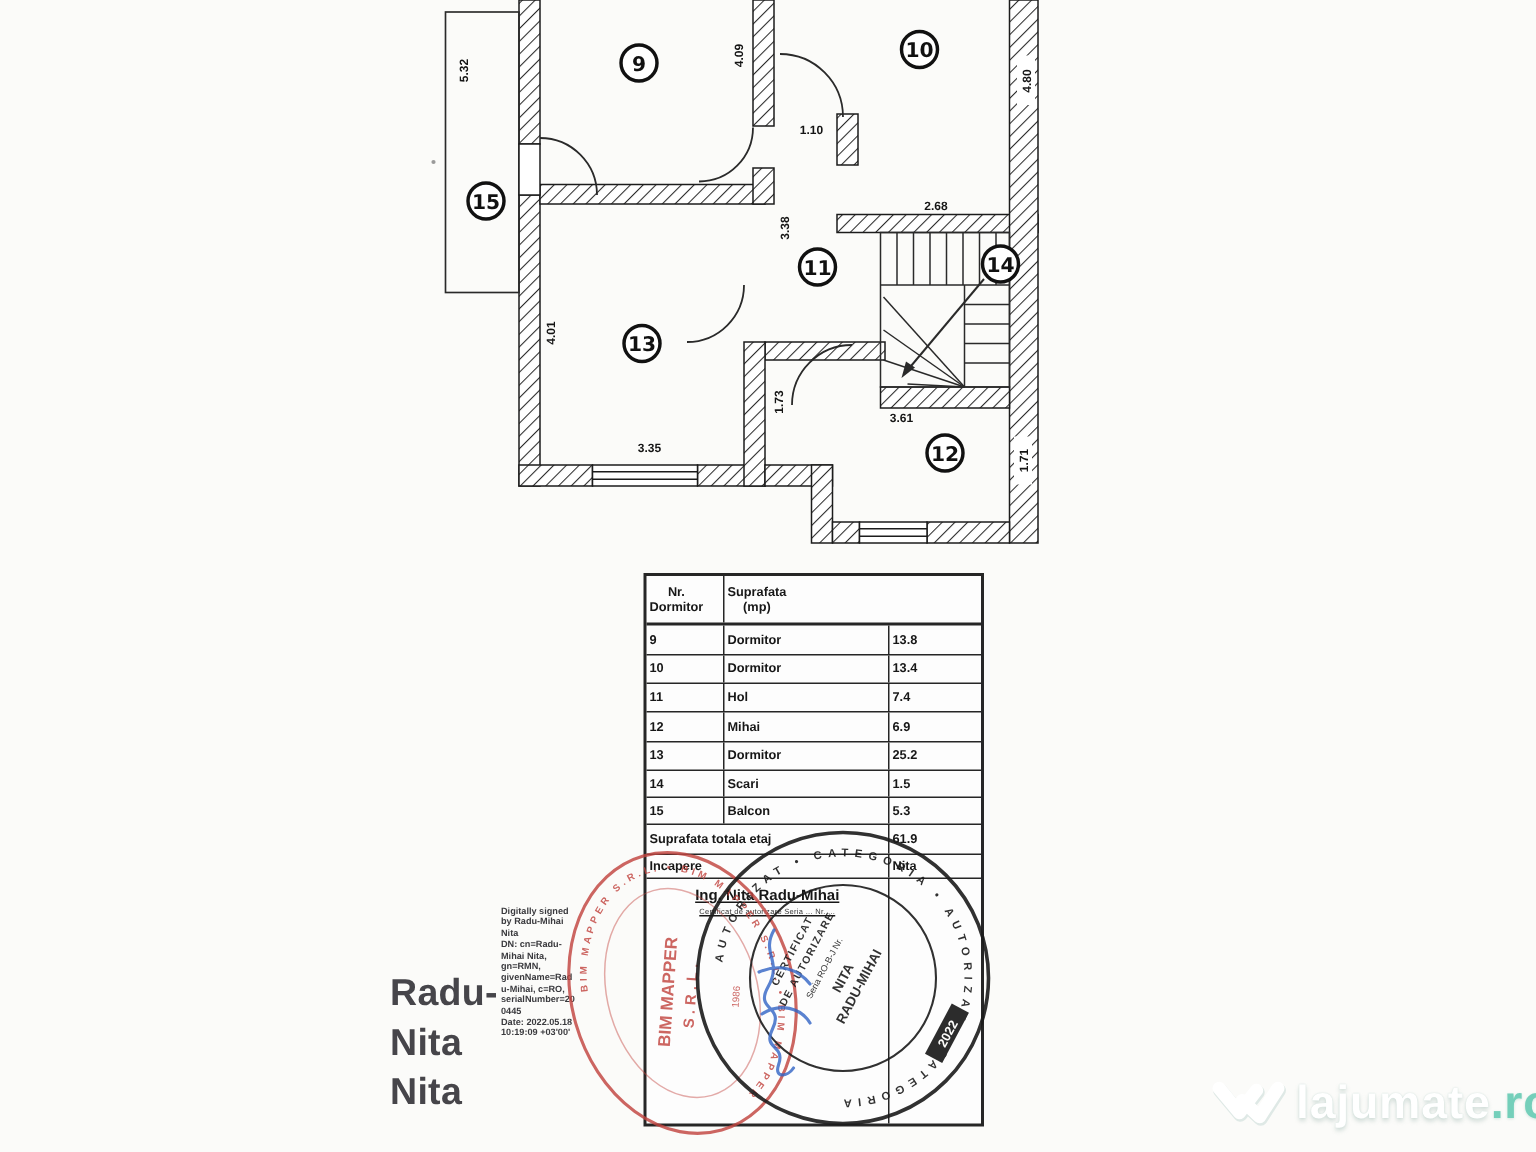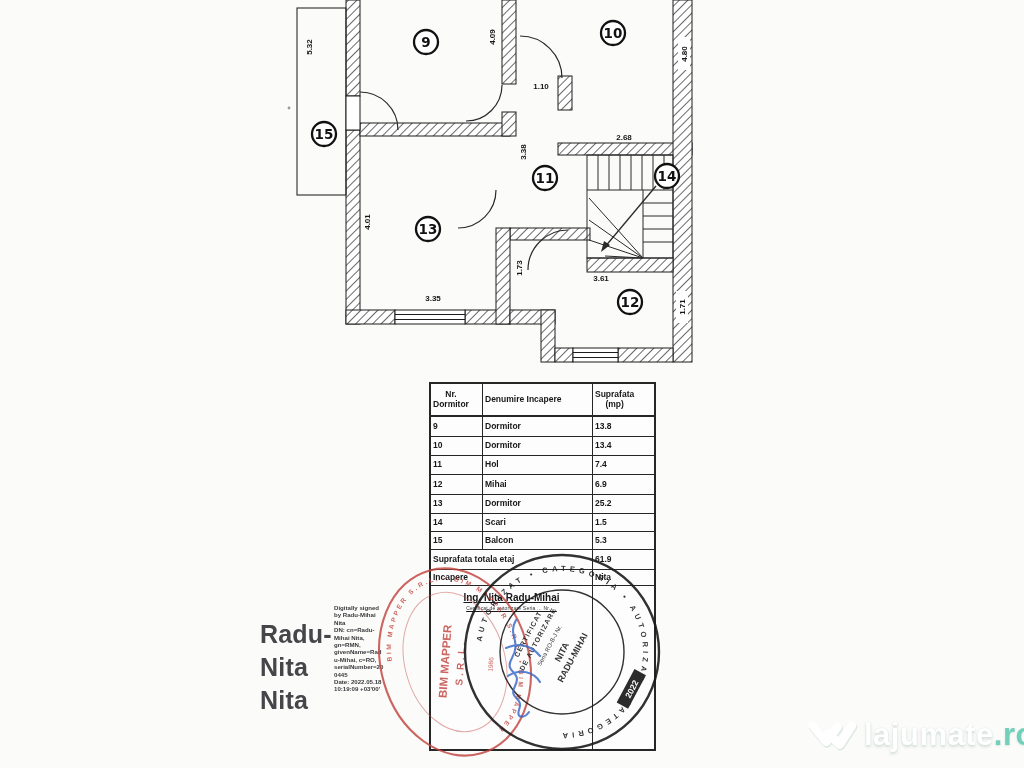--- a/index.html
+++ b/index.html
@@ -22,21 +22,21 @@
   .trow .c + .c{border-left:1.4px solid #262626;}
   .trow.hdr{height:31px;border-bottom:.6px solid #262626;}
   .trow.h19{height:19px;} .trow.h18{height:18px;} .trow.h17{height:17px;}
   .trow.h15{height:15px;} .trow.sig{height:163px;}
   .merge2{grid-template-columns:161px 58px;}
   .sigcell{flex-direction:column;justify-content:space-between;padding-top:6px !important;text-decoration:underline;}
   .sig-name{font-size:10px;}
   .sig-cert{font-size:5px;font-weight:400;color:#333;margin-top:2px;letter-spacing:.2px;}
   
   .dsig-big{
-    left:260px;top:618px;width:78px;position:absolute;
+    left:260px;top:646px;width:78px;position:absolute;
     font-size:25px;font-weight:700;color:#46454a;line-height:33px;letter-spacing:.2px;
   }
   .dsig-small{
     left:334px;top:604px;width:62px;position:absolute;
     font-size:6.1px;font-weight:700;color:#3a3a3e;line-height:7.4px;
   }
   
   .watermark{
     left:806px;top:710px;position:absolute;display:flex;align-items:center;gap:4px;
   }
@@ -169,21 +169,20 @@
   </g>
 
   <circle cx="289" cy="108" r="1.4" fill="#9a9a9a"></circle>
 </svg>
 
 <div class="area-table">
   <div class="trow hdr">
     <div class="c">
       <span><span>Nr.</span><br><span>Dormitor</span></span>
     </div>
-    <div class="c">Denumire Incapere</div>
     <div class="c">
       <span><span>Suprafata</span><br><span>(mp)</span></span>
     </div>
   </div>
 
   <div class="trow h19">
     <div class="c">9</div>
     <div class="c">Dormitor</div>
     <div class="c">13.8</div>
   </div>

